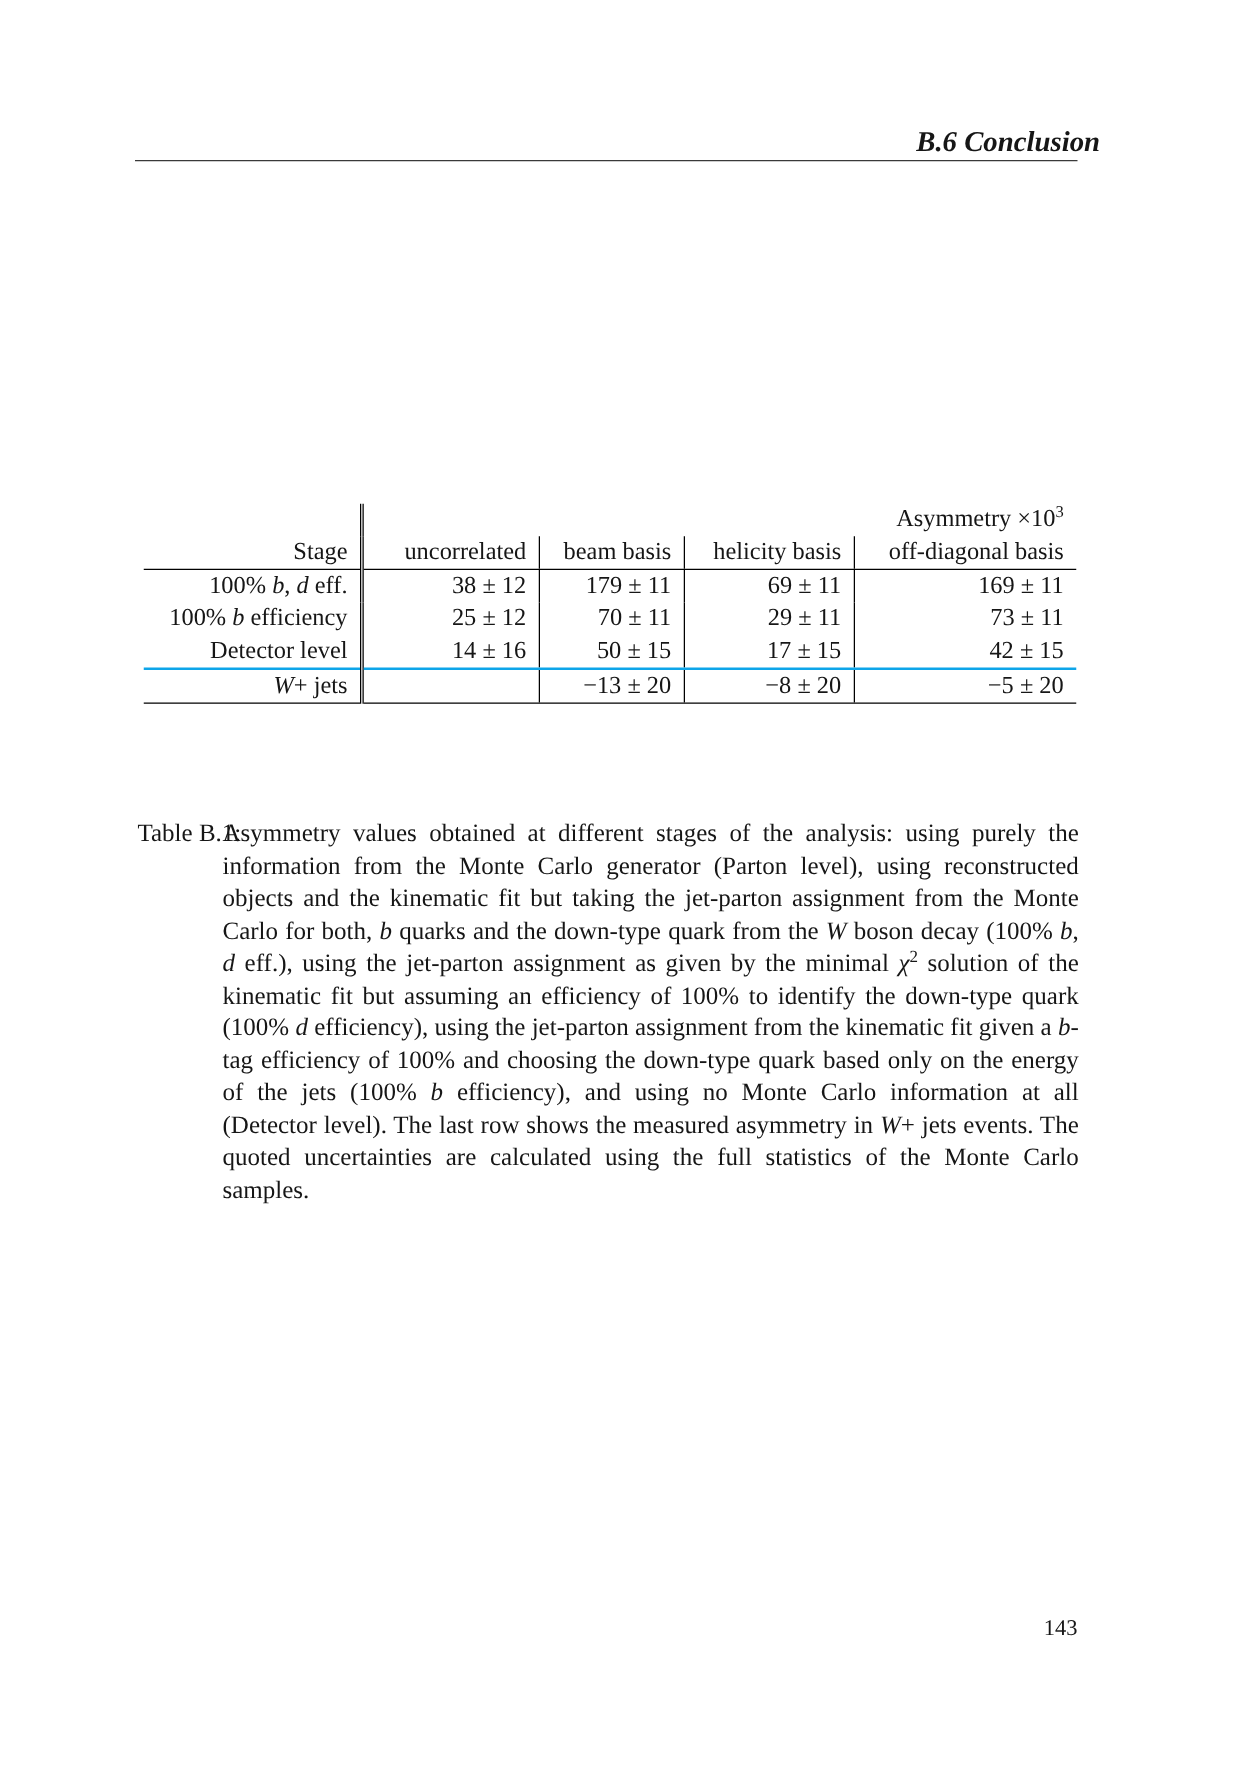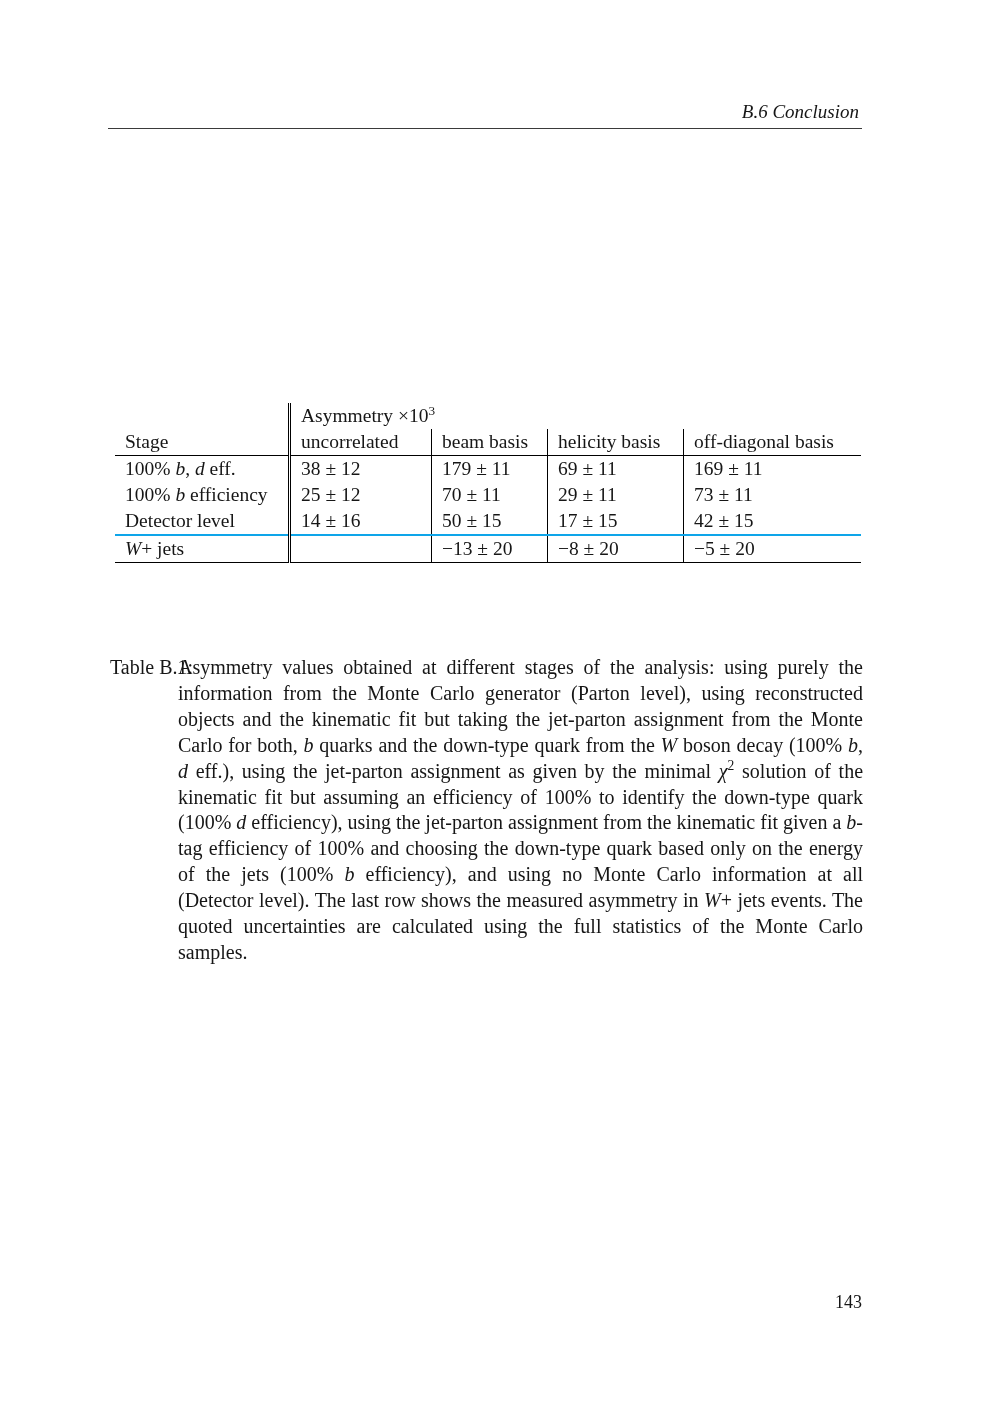--- a/index.html
+++ b/index.html
@@ -13,41 +13,42 @@
     height: 1414px;
     background: #ffffff;
     font-family: "Liberation Serif", serif;
     color: #161616;
     overflow: hidden;
   }
   
   .running-head {
     position: absolute;
     top: 101px;
-    right: 141px;
-    font-size: 19px;
+    right: 120px;
+    font-size: 23px;
     font-style: italic;
+    font-weight: bold;
   }
   .head-rule {
     position: absolute;
     top: 128px;
     left: 108px;
     width: 754px;
     border-top: 1.4px solid #3a3a3a;
   }
   
   table.results {
     position: absolute;
     left: 115px;
     top: 403px;
     border-collapse: collapse;
     font-size: 19.5px;
   }
   table.results td {
-    text-align: left;
+    text-align: right;
     padding: 0 10px;
     height: 26px;
     white-space: nowrap;
   }
   td.w-stage { width: 153px; }
   td.w-c1 { width: 120px; }
   td.w-c2 { width: 95px; }
   td.w-c3 { width: 115px; }
   td.w-c4 { width: 157px; }
   .stage-cell { border-right: 3px double #000; }

